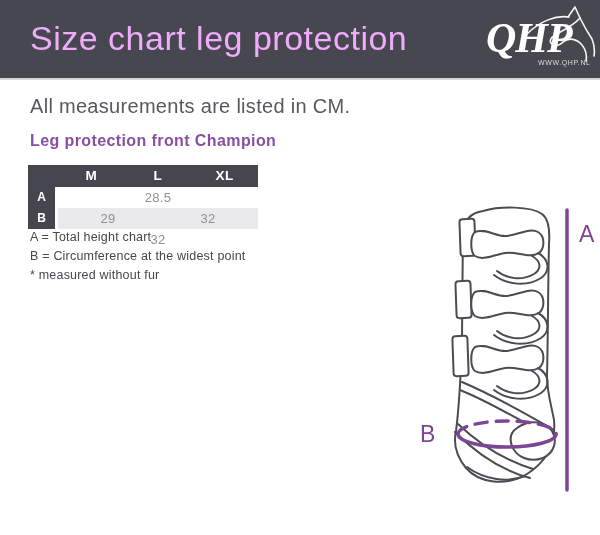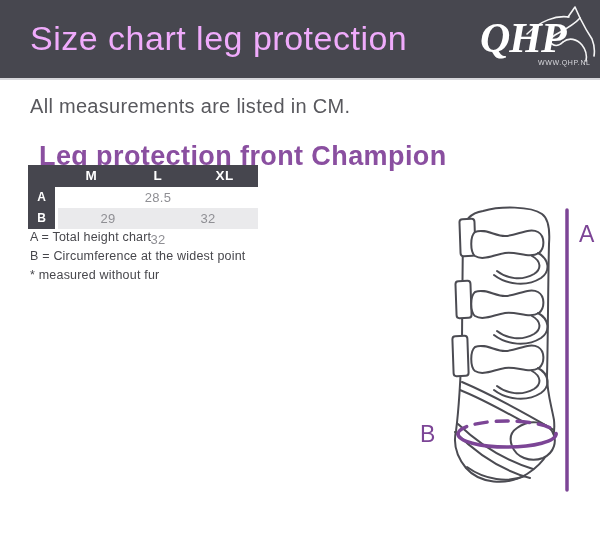--- a/index.html
+++ b/index.html
@@ -13,37 +13,37 @@
     background:#47474f; border-bottom:2px solid #d7d7db;
     box-sizing:border-box;
   }
   .page-title {
     position:absolute; left:30px; top:19px; margin:0;
     color:#f0abfc; font-size:34px; font-weight:400; letter-spacing:0.5px;
     white-space:nowrap;
   }
   .logo { position:absolute; left:468px; top:0; width:132px; height:80px; }
   .logo-text {
-    position:absolute; left:12px; top:14px;
+    position:absolute; left:18px; top:14px;
     font-family:"Liberation Serif", serif; font-style:italic; font-weight:bold;
     font-size:42px; color:#ffffff; letter-spacing:-1px;
   }
   .horse-svg { position:absolute; left:56px; top:4px; }
   .logo-url {
     position:absolute; left:70px; top:59px; color:#d9d9de;
     font-size:7px; letter-spacing:0.6px; white-space:nowrap;
   }
   
   .intro {
     position:absolute; left:30px; top:95px; margin:0;
     color:#58585d; font-size:20px; letter-spacing:0.3px;
   }
   .section-heading {
-    position:absolute; left:30px; top:132px; margin:9px;
-    color:#8a4fa0; font-size:27px; font-weight:bold; letter-spacing:0.4px;
+    position:absolute; left:30px; top:132px; margin:0;
+    color:#8a4fa0; font-size:16px; font-weight:bold; letter-spacing:0.4px;
     white-space:nowrap;
   }
   
   .size-table { position:absolute; left:28px; top:165px; width:230px; }
   .t-head {
     display:flex; background:#46464e; height:22px; line-height:22px;
   }
   .t-corner { width:30px; }
   .t-col {
     flex:1; text-align:center; color:#ffffff;

